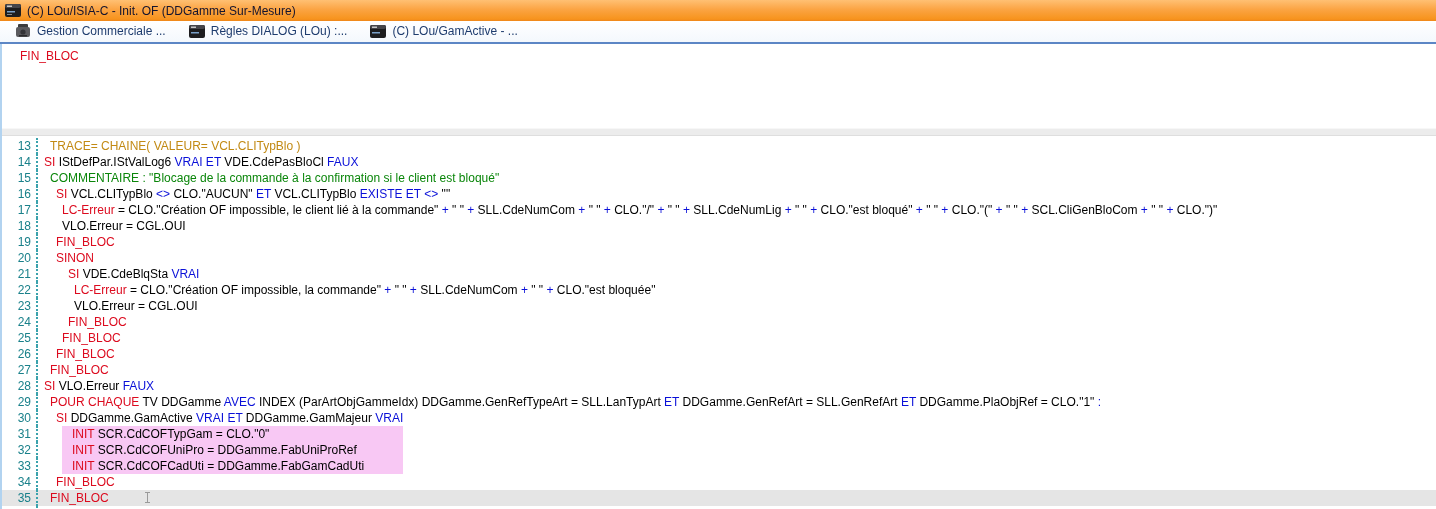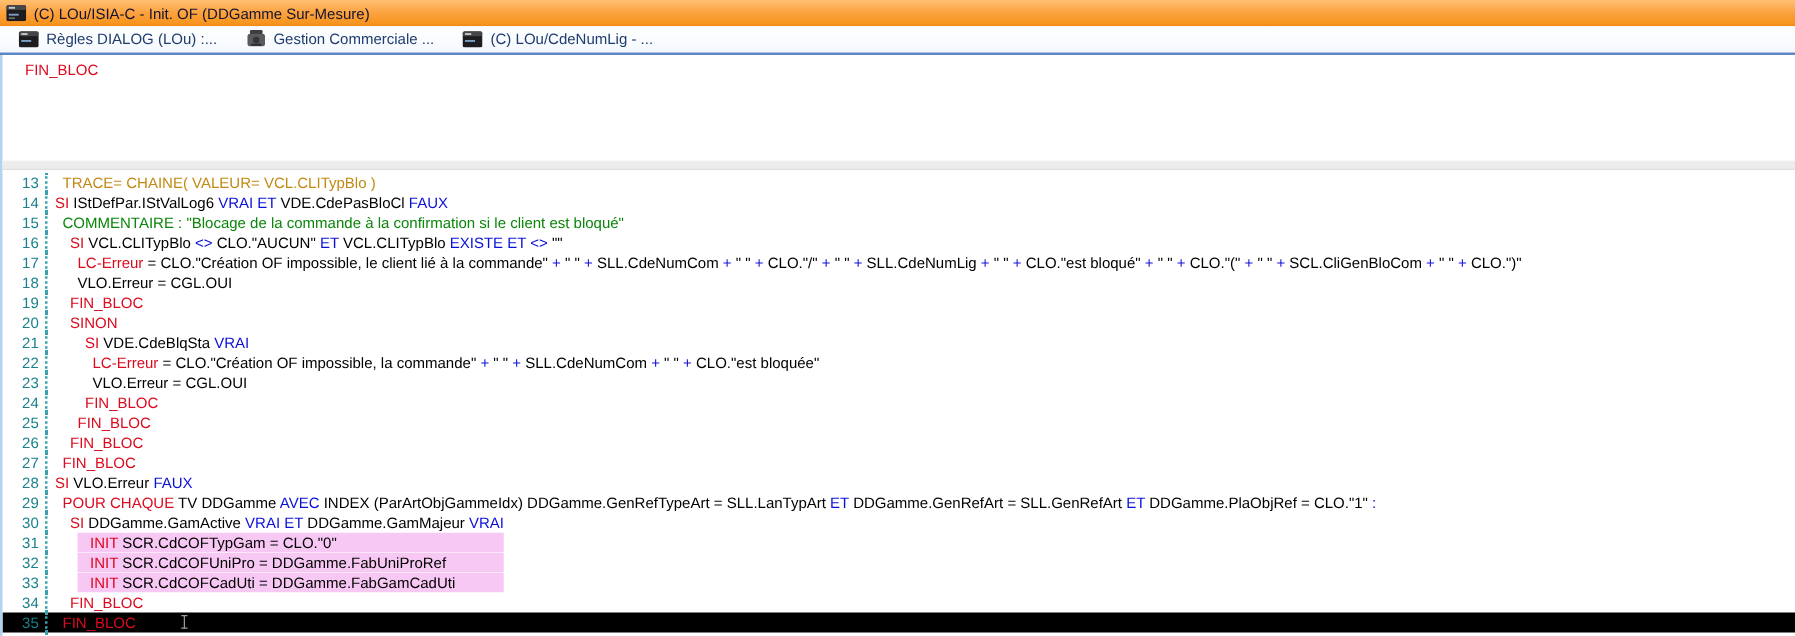--- a/index.html
+++ b/index.html
@@ -52,21 +52,21 @@
     height:373px; overflow:hidden; padding-top:2px;
     font-size:12px; line-height:16px; white-space:pre;
   }
   .code-line { display:flex; height:16px; }
   .gutter {
     flex:none; width:36px; text-align:right; padding-right:5px;
     color:#19808a; border-right:2px dotted #3aa2ac;
     font-size:12px;
   }
   .line-body { flex:1; white-space:pre; overflow:hidden; }
-  .code-line.cur { background:#000000; }
+  .code-line.cur { background:#e5e5e5; }
   .sel { background:#f8c8f4; display:inline-block; min-width:341px; }
   .caret {
     position:relative; display:inline-block;
     width:1px; height:11px; background:#9a9a9a;
     margin-left:38px; vertical-align:-1px;
   }
   .caret::before, .caret::after {
     content:""; position:absolute; left:-2px; width:5px; height:1px; background:#9a9a9a;
   }
   .caret::before { top:0; }
@@ -85,50 +85,50 @@
       <rect x="2" y="7" width="8" height="1.5" fill="#7aa0c8"></rect>
       <rect x="2" y="10" width="5" height="1" fill="#888"></rect>
     </svg>
   </span>
   <span class="title">(C) LOu/ISIA-C - Init. OF (DDGamme Sur-Mesure)</span>
 </div>
 
 <div class="tabbar">
   <div class="tab">
     <span class="icon">
-      <svg width="16" height="13" viewBox="0 0 16 13">
-        <rect x="0" y="0" width="16" height="13" rx="2" fill="#1d1d1f"></rect>
-        <rect x="0" y="0" width="16" height="4" rx="2" fill="#45454a"></rect>
-        <rect x="2" y="1.5" width="5" height="1.5" fill="#c8c8c8"></rect>
-        <rect x="2" y="7" width="8" height="1.5" fill="#7aa0c8"></rect>
-      </svg>
-    </span>
-    <span>Règles DIALOG (LOu) :...</span>
-  </div>
-  <div class="tab">
-    <span class="icon">
       <svg width="16" height="14" viewBox="0 0 16 14">
         <rect x="3" y="0" width="10" height="5" rx="1" fill="#3c3c3e"></rect>
         <rect x="1" y="3" width="14" height="10" rx="2" fill="#5a5a5e"></rect>
         <circle cx="8" cy="8" r="2.6" fill="#343438"></circle>
         <rect x="4" y="11" width="8" height="1.5" fill="#2a2a2c"></rect>
       </svg>
     </span>
     <span>Gestion Commerciale ...</span>
   </div>
   <div class="tab">
     <span class="icon">
       <svg width="16" height="13" viewBox="0 0 16 13">
         <rect x="0" y="0" width="16" height="13" rx="2" fill="#1d1d1f"></rect>
         <rect x="0" y="0" width="16" height="4" rx="2" fill="#45454a"></rect>
         <rect x="2" y="1.5" width="5" height="1.5" fill="#c8c8c8"></rect>
         <rect x="2" y="7" width="8" height="1.5" fill="#7aa0c8"></rect>
       </svg>
     </span>
-    <span>(C) LOu/CdeNumLig - ...</span>
+    <span>Règles DIALOG (LOu) :...</span>
+  </div>
+  <div class="tab">
+    <span class="icon">
+      <svg width="16" height="13" viewBox="0 0 16 13">
+        <rect x="0" y="0" width="16" height="13" rx="2" fill="#1d1d1f"></rect>
+        <rect x="0" y="0" width="16" height="4" rx="2" fill="#45454a"></rect>
+        <rect x="2" y="1.5" width="5" height="1.5" fill="#c8c8c8"></rect>
+        <rect x="2" y="7" width="8" height="1.5" fill="#7aa0c8"></rect>
+      </svg>
+    </span>
+    <span>(C) LOu/GamActive - ...</span>
   </div>
 </div>
 
 <div class="content">
   <div class="top-pane"><span class="kw">FIN_BLOC</span></div>
   <div class="splitter"></div>
   <div class="editor"><div class="code-line"><div class="gutter">13</div><div class="line-body" style="padding-left: 12px;"><span style="color: rgb(194, 138, 20);">TRACE= CHAINE( VALEUR= VCL.CLITypBlo )</span></div></div><div class="code-line"><div class="gutter">14</div><div class="line-body" style="padding-left: 6px;"><span style="color: rgb(220, 10, 30);">SI</span><span style="color: rgb(0, 0, 0);"> IStDefPar.IStValLog6 </span><span style="color: rgb(10, 16, 216);">VRAI ET</span><span style="color: rgb(0, 0, 0);"> VDE.CdePasBloCl </span><span style="color: rgb(10, 16, 216);">FAUX</span></div></div><div class="code-line"><div class="gutter">15</div><div class="line-body" style="padding-left: 12px;"><span style="color: rgb(10, 134, 10);">COMMENTAIRE : "Blocage de la commande à la confirmation si le client est bloqué"</span></div></div><div class="code-line"><div class="gutter">16</div><div class="line-body" style="padding-left: 18px;"><span style="color: rgb(220, 10, 30);">SI</span><span style="color: rgb(0, 0, 0);"> VCL.CLITypBlo </span><span style="color: rgb(10, 16, 216);">&lt;&gt;</span><span style="color: rgb(0, 0, 0);"> CLO."AUCUN" </span><span style="color: rgb(10, 16, 216);">ET</span><span style="color: rgb(0, 0, 0);"> VCL.CLITypBlo </span><span style="color: rgb(10, 16, 216);">EXISTE ET &lt;&gt;</span><span style="color: rgb(0, 0, 0);"> ""</span></div></div><div class="code-line"><div class="gutter">17</div><div class="line-body" style="padding-left: 24px;"><span style="color: rgb(220, 10, 30);">LC-Erreur</span><span style="color: rgb(0, 0, 0);"> = CLO."Création OF impossible, le client lié à la commande" </span><span style="color: rgb(10, 16, 216);">+</span><span style="color: rgb(0, 0, 0);"> " " </span><span style="color: rgb(10, 16, 216);">+</span><span style="color: rgb(0, 0, 0);"> SLL.CdeNumCom </span><span style="color: rgb(10, 16, 216);">+</span><span style="color: rgb(0, 0, 0);"> " " </span><span style="color: rgb(10, 16, 216);">+</span><span style="color: rgb(0, 0, 0);"> CLO."/" </span><span style="color: rgb(10, 16, 216);">+</span><span style="color: rgb(0, 0, 0);"> " " </span><span style="color: rgb(10, 16, 216);">+</span><span style="color: rgb(0, 0, 0);"> SLL.CdeNumLig </span><span style="color: rgb(10, 16, 216);">+</span><span style="color: rgb(0, 0, 0);"> " " </span><span style="color: rgb(10, 16, 216);">+</span><span style="color: rgb(0, 0, 0);"> CLO."est bloqué" </span><span style="color: rgb(10, 16, 216);">+</span><span style="color: rgb(0, 0, 0);"> " " </span><span style="color: rgb(10, 16, 216);">+</span><span style="color: rgb(0, 0, 0);"> CLO."(" </span><span style="color: rgb(10, 16, 216);">+</span><span style="color: rgb(0, 0, 0);"> " " </span><span style="color: rgb(10, 16, 216);">+</span><span style="color: rgb(0, 0, 0);"> SCL.CliGenBloCom </span><span style="color: rgb(10, 16, 216);">+</span><span style="color: rgb(0, 0, 0);"> " " </span><span style="color: rgb(10, 16, 216);">+</span><span style="color: rgb(0, 0, 0);"> CLO.")"</span></div></div><div class="code-line"><div class="gutter">18</div><div class="line-body" style="padding-left: 24px;"><span style="color: rgb(0, 0, 0);">VLO.Erreur = CGL.OUI</span></div></div><div class="code-line"><div class="gutter">19</div><div class="line-body" style="padding-left: 18px;"><span style="color: rgb(220, 10, 30);">FIN_BLOC</span></div></div><div class="code-line"><div class="gutter">20</div><div class="line-body" style="padding-left: 18px;"><span style="color: rgb(220, 10, 30);">SINON</span></div></div><div class="code-line"><div class="gutter">21</div><div class="line-body" style="padding-left: 30px;"><span style="color: rgb(220, 10, 30);">SI</span><span style="color: rgb(0, 0, 0);"> VDE.CdeBlqSta </span><span style="color: rgb(10, 16, 216);">VRAI</span></div></div><div class="code-line"><div class="gutter">22</div><div class="line-body" style="padding-left: 36px;"><span style="color: rgb(220, 10, 30);">LC-Erreur</span><span style="color: rgb(0, 0, 0);"> = CLO."Création OF impossible, la commande" </span><span style="color: rgb(10, 16, 216);">+</span><span style="color: rgb(0, 0, 0);"> " " </span><span style="color: rgb(10, 16, 216);">+</span><span style="color: rgb(0, 0, 0);"> SLL.CdeNumCom </span><span style="color: rgb(10, 16, 216);">+</span><span style="color: rgb(0, 0, 0);"> " " </span><span style="color: rgb(10, 16, 216);">+</span><span style="color: rgb(0, 0, 0);"> CLO."est bloquée"</span></div></div><div class="code-line"><div class="gutter">23</div><div class="line-body" style="padding-left: 36px;"><span style="color: rgb(0, 0, 0);">VLO.Erreur = CGL.OUI</span></div></div><div class="code-line"><div class="gutter">24</div><div class="line-body" style="padding-left: 30px;"><span style="color: rgb(220, 10, 30);">FIN_BLOC</span></div></div><div class="code-line"><div class="gutter">25</div><div class="line-body" style="padding-left: 24px;"><span style="color: rgb(220, 10, 30);">FIN_BLOC</span></div></div><div class="code-line"><div class="gutter">26</div><div class="line-body" style="padding-left: 18px;"><span style="color: rgb(220, 10, 30);">FIN_BLOC</span></div></div><div class="code-line"><div class="gutter">27</div><div class="line-body" style="padding-left: 12px;"><span style="color: rgb(220, 10, 30);">FIN_BLOC</span></div></div><div class="code-line"><div class="gutter">28</div><div class="line-body" style="padding-left: 6px;"><span style="color: rgb(220, 10, 30);">SI</span><span style="color: rgb(0, 0, 0);"> VLO.Erreur </span><span style="color: rgb(10, 16, 216);">FAUX</span></div></div><div class="code-line"><div class="gutter">29</div><div class="line-body" style="padding-left: 12px;"><span style="color: rgb(220, 10, 30);">POUR CHAQUE</span><span style="color: rgb(0, 0, 0);"> TV DDGamme </span><span style="color: rgb(10, 16, 216);">AVEC</span><span style="color: rgb(0, 0, 0);"> INDEX (ParArtObjGammeIdx) DDGamme.GenRefTypeArt = SLL.LanTypArt </span><span style="color: rgb(10, 16, 216);">ET</span><span style="color: rgb(0, 0, 0);"> DDGamme.GenRefArt = SLL.GenRefArt </span><span style="color: rgb(10, 16, 216);">ET</span><span style="color: rgb(0, 0, 0);"> DDGamme.PlaObjRef = CLO."1" </span><span style="color: rgb(10, 16, 216);">:</span></div></div><div class="code-line"><div class="gutter">30</div><div class="line-body" style="padding-left: 18px;"><span style="color: rgb(220, 10, 30);">SI</span><span style="color: rgb(0, 0, 0);"> DDGamme.GamActive </span><span style="color: rgb(10, 16, 216);">VRAI ET</span><span style="color: rgb(0, 0, 0);"> DDGamme.GamMajeur </span><span style="color: rgb(10, 16, 216);">VRAI</span></div></div><div class="code-line"><div class="gutter">31</div><div class="line-body" style="padding-left: 24px;"><span class="sel"><span style="color: rgb(0, 0, 0);">   </span><span style="color: rgb(220, 10, 30);">INIT</span><span style="color: rgb(0, 0, 0);"> SCR.CdCOFTypGam = CLO."0"</span></span></div></div><div class="code-line"><div class="gutter">32</div><div class="line-body" style="padding-left: 24px;"><span class="sel"><span style="color: rgb(0, 0, 0);">   </span><span style="color: rgb(220, 10, 30);">INIT</span><span style="color: rgb(0, 0, 0);"> SCR.CdCOFUniPro = DDGamme.FabUniProRef</span></span></div></div><div class="code-line"><div class="gutter">33</div><div class="line-body" style="padding-left: 24px;"><span class="sel"><span style="color: rgb(0, 0, 0);">   </span><span style="color: rgb(220, 10, 30);">INIT</span><span style="color: rgb(0, 0, 0);"> SCR.CdCOFCadUti = DDGamme.FabGamCadUti</span></span></div></div><div class="code-line"><div class="gutter">34</div><div class="line-body" style="padding-left: 18px;"><span style="color: rgb(220, 10, 30);">FIN_BLOC</span></div></div><div class="code-line cur"><div class="gutter">35</div><div class="line-body" style="padding-left: 12px;"><span style="color: rgb(220, 10, 30);">FIN_BLOC</span><span class="caret"></span></div></div><div class="code-line"><div class="gutter">36</div><div class="line-body" style="padding-left: 18px;"><span style="color: rgb(10, 134, 10);">COMMENTAIRE : "Initialisation des OF..."</span></div></div></div>
 </div>
 
 </body></html>

